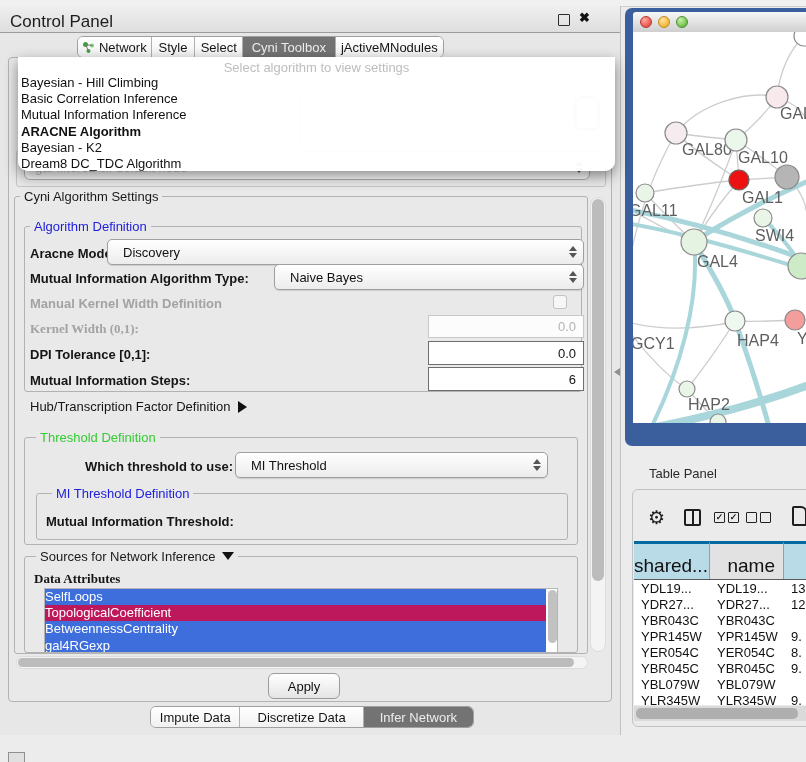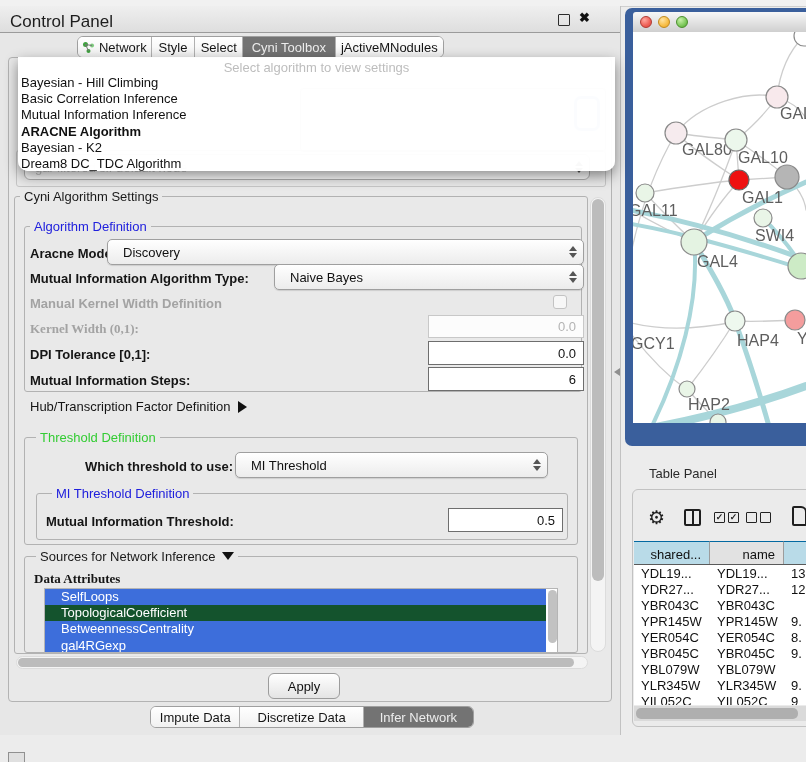--- a/index.html
+++ b/index.html
@@ -46,21 +46,21 @@
   .combo .txt{flex:1;padding-left:15px;font-size:13px;color:#111;white-space:nowrap;overflow:hidden;}
   .arrows{width:20px;display:flex;flex-direction:column;align-items:center;gap:2px;}
   .tri-up{width:0;height:0;border-left:4px solid transparent;border-right:4px solid transparent;border-bottom:5px solid #555;}
   .tri-dn{width:0;height:0;border-left:4px solid transparent;border-right:4px solid transparent;border-top:5px solid #555;}
   
   .numfield{background:#fff;border:1px solid #6e6e6e;font-size:13px;color:#111;display:flex;align-items:center;justify-content:flex-end;padding-right:7px;box-sizing:border-box;}
   .numfield.dis{border-color:#c8c8c8;color:#b4b4b4;background:#fcfcfc;}
   .checkbox{width:14px;height:14px;border:1px solid #c3c3c3;border-radius:3px;background:#f7f7f7;box-sizing:border-box;}
   
   .attr-list{left:44px;top:588px;width:514px;height:65px;background:#fff;border:1px solid #b5b5b5;box-sizing:border-box;overflow:hidden;}
-  .attr-item{height:16.2px;line-height:16px;font-size:13px;color:#fff;padding-left:16px;width:501px;box-sizing:border-box;white-space:nowrap;overflow:hidden;}
+  .attr-item{height:16.2px;line-height:16px;font-size:13px;color:#fff;padding-left:0;width:501px;box-sizing:border-box;white-space:nowrap;overflow:hidden;}
   .list-vscroll{left:548px;top:590px;width:9px;height:53px;border-radius:5px;background:#c2c2c2;}
   
   .vtrack{left:590px;top:197px;width:16px;height:455px;background:#f4f4f4;border:1px solid #dcdcdc;border-radius:8px;box-sizing:border-box;}
   .vthumb{left:592px;top:199px;width:12px;height:382px;background:#bcbcbc;border-radius:6px;}
   .htrack{left:16px;top:656px;width:572px;height:13px;background:#f4f4f4;border:1px solid #dcdcdc;border-radius:7px;box-sizing:border-box;}
   .hthumb{left:18px;top:658px;width:556px;height:9px;background:#bcbcbc;border-radius:5px;}
   .apply-btn{left:268px;top:673px;width:70px;height:24px;border:1px solid #9c9c9c;border-radius:6px;background:linear-gradient(#ffffff,#e4e4e4);font-size:13px;color:#111;display:flex;align-items:center;justify-content:center;}
   .hub-arrow{display:inline-block;width:0;height:0;border-top:6px solid transparent;border-bottom:6px solid transparent;border-left:9px solid #111;margin-left:8px;vertical-align:-2px;}
   .src-arrow{display:inline-block;width:0;height:0;border-left:6px solid transparent;border-right:6px solid transparent;border-top:8px solid #111;margin-left:6px;vertical-align:1px;}
   
@@ -77,21 +77,21 @@
   
   .tp-title{left:649px;top:466px;font-size:13px;color:#2a2a2a;}
   .tp-box{left:632px;top:489px;width:180px;height:238px;background:#ebebeb;border:1px solid #c2c2c2;border-radius:6px 0 0 6px;box-sizing:border-box;}
   .gear{left:648px;top:508px;font-size:19px;color:#1e1e1e;line-height:19px;}
   .col-icon{left:684px;top:509px;width:17px;height:17px;border:2px solid #1e1e1e;border-radius:2px;box-sizing:border-box;}
   .col-icon .mid{position:absolute;left:50%;top:0;width:2px;height:100%;background:#1e1e1e;transform:translateX(-1px);}
   .cb{position:absolute;width:11px;height:11px;border:1.5px solid #222;border-radius:1px;box-sizing:border-box;font-size:9px;line-height:9px;text-align:center;color:#222;font-weight:bold;}
   .doc-icon{left:792px;top:506px;width:15px;height:20px;border:2px solid #1e1e1e;border-radius:2px 6px 2px 2px;box-sizing:border-box;}
   .tp-table{left:634px;top:541px;width:172px;height:164px;background:#fff;overflow:hidden;}
   .thead{display:grid;grid-template-columns:76px 74px 60px;border-bottom:1px solid #5a5a5a;}
-  .th{font-size:13px;color:#111;text-align:right;padding:5px 8px 2px 0;border-right:1px solid #9c9c9c;border-top:1px solid #0369a1;box-sizing:border-box;white-space:nowrap;overflow:hidden;}
+  .th{font-size:19px;color:#111;text-align:right;padding:11px 8px 2px 0;border-right:1px solid #9c9c9c;border-top:3px solid #0369a1;box-sizing:border-box;white-space:nowrap;overflow:hidden;}
   .th.c1,.th.c3{background:#b9dbe8;}
   .th.c2{background:#e2e2e2;}
   .tr{display:grid;grid-template-columns:76px 74px 60px;height:16px;align-items:center;}
   .td{font-size:13px;color:#111;padding-left:7px;white-space:nowrap;overflow:hidden;}
   .tp-htrack{left:634px;top:706px;width:172px;height:15px;background:#dadada;}
   .tp-hthumb{left:636px;top:708px;width:162px;height:11px;border-radius:5px;background:#afafaf;}
   .net-tab-icon{display:inline-block;width:13px;height:13px;}
 </style>
 </head>
 <body>
@@ -189,28 +189,27 @@
     <span class="txt">MI Threshold</span>
     <span class="arrows">
         <span class="tri-up"></span>
         <span class="tri-dn"></span>
       </span>
   </div>
 
   <div class="abs group" style="left:36px;top:493px;width:532px;height:47px;"></div>
   <div class="abs gtitle blue" style="left:28px;top:486px;margin-left:24px;">MI Threshold Definition</div>
   <div class="abs lbl" style="left:46px;top:514px;">Mutual Information Threshold:</div>
-  <div class="abs numfield" style="left:448px;top:508px;width:115px;height:24px;">0.5</div>
 
   <div class="abs group" style="left:24px;top:556px;width:554px;height:97px;"></div>
   <div class="abs gtitle" style="left:36px;top:549px;color:#1a1a1a;"><span>Sources for Network Inference</span><span class="src-arrow"></span></div>
   <div class="abs lbl" style="left:34px;top:571px;font-family:Liberation Serif, serif;">Data Attributes</div>
   <div class="abs attr-list" id="attr-list">
       <div class="attr-item" style="background: rgb(61, 110, 219);">SelfLoops</div>
-      <div class="attr-item" style="background: #14532d;">TopologicalCoefficient</div>
+      <div class="attr-item" style="background: #be185d;">TopologicalCoefficient</div>
       <div class="attr-item" style="background: rgb(61, 110, 219);">BetweennessCentrality</div>
       <div class="attr-item" style="background: rgb(61, 110, 219);">gal4RGexp</div>
     </div>
   <div class="abs list-vscroll"></div>
 
   <div class="abs vtrack"></div>
   <div class="abs vthumb"></div>
   <div class="abs htrack"></div>
   <div class="abs hthumb"></div>
 

